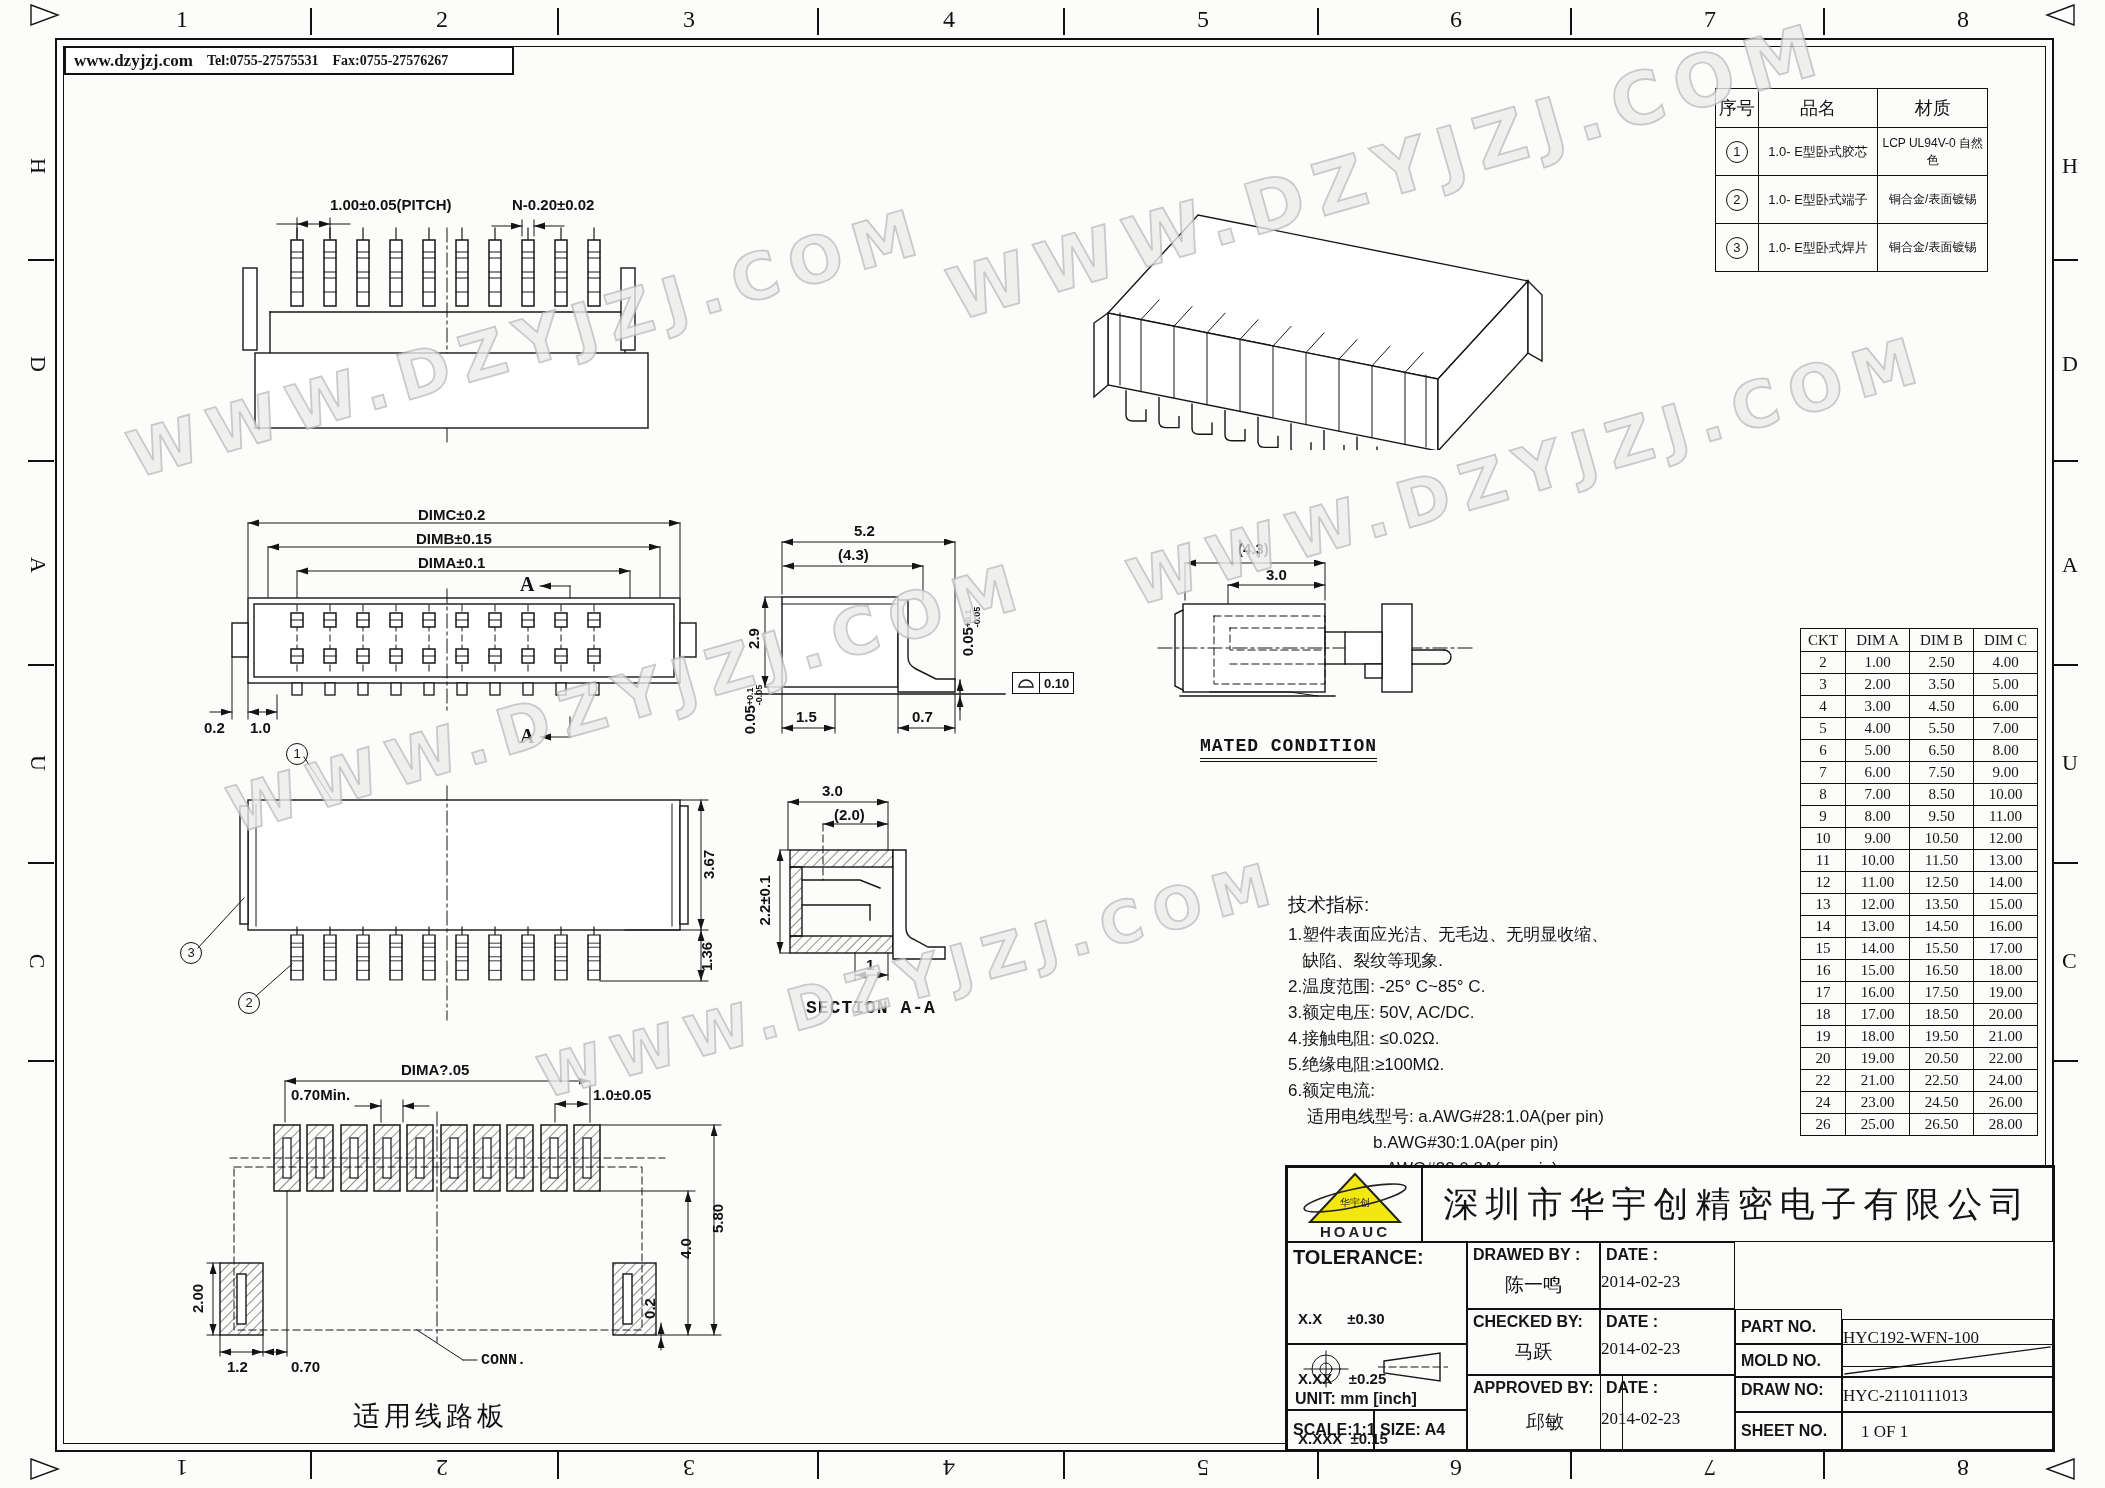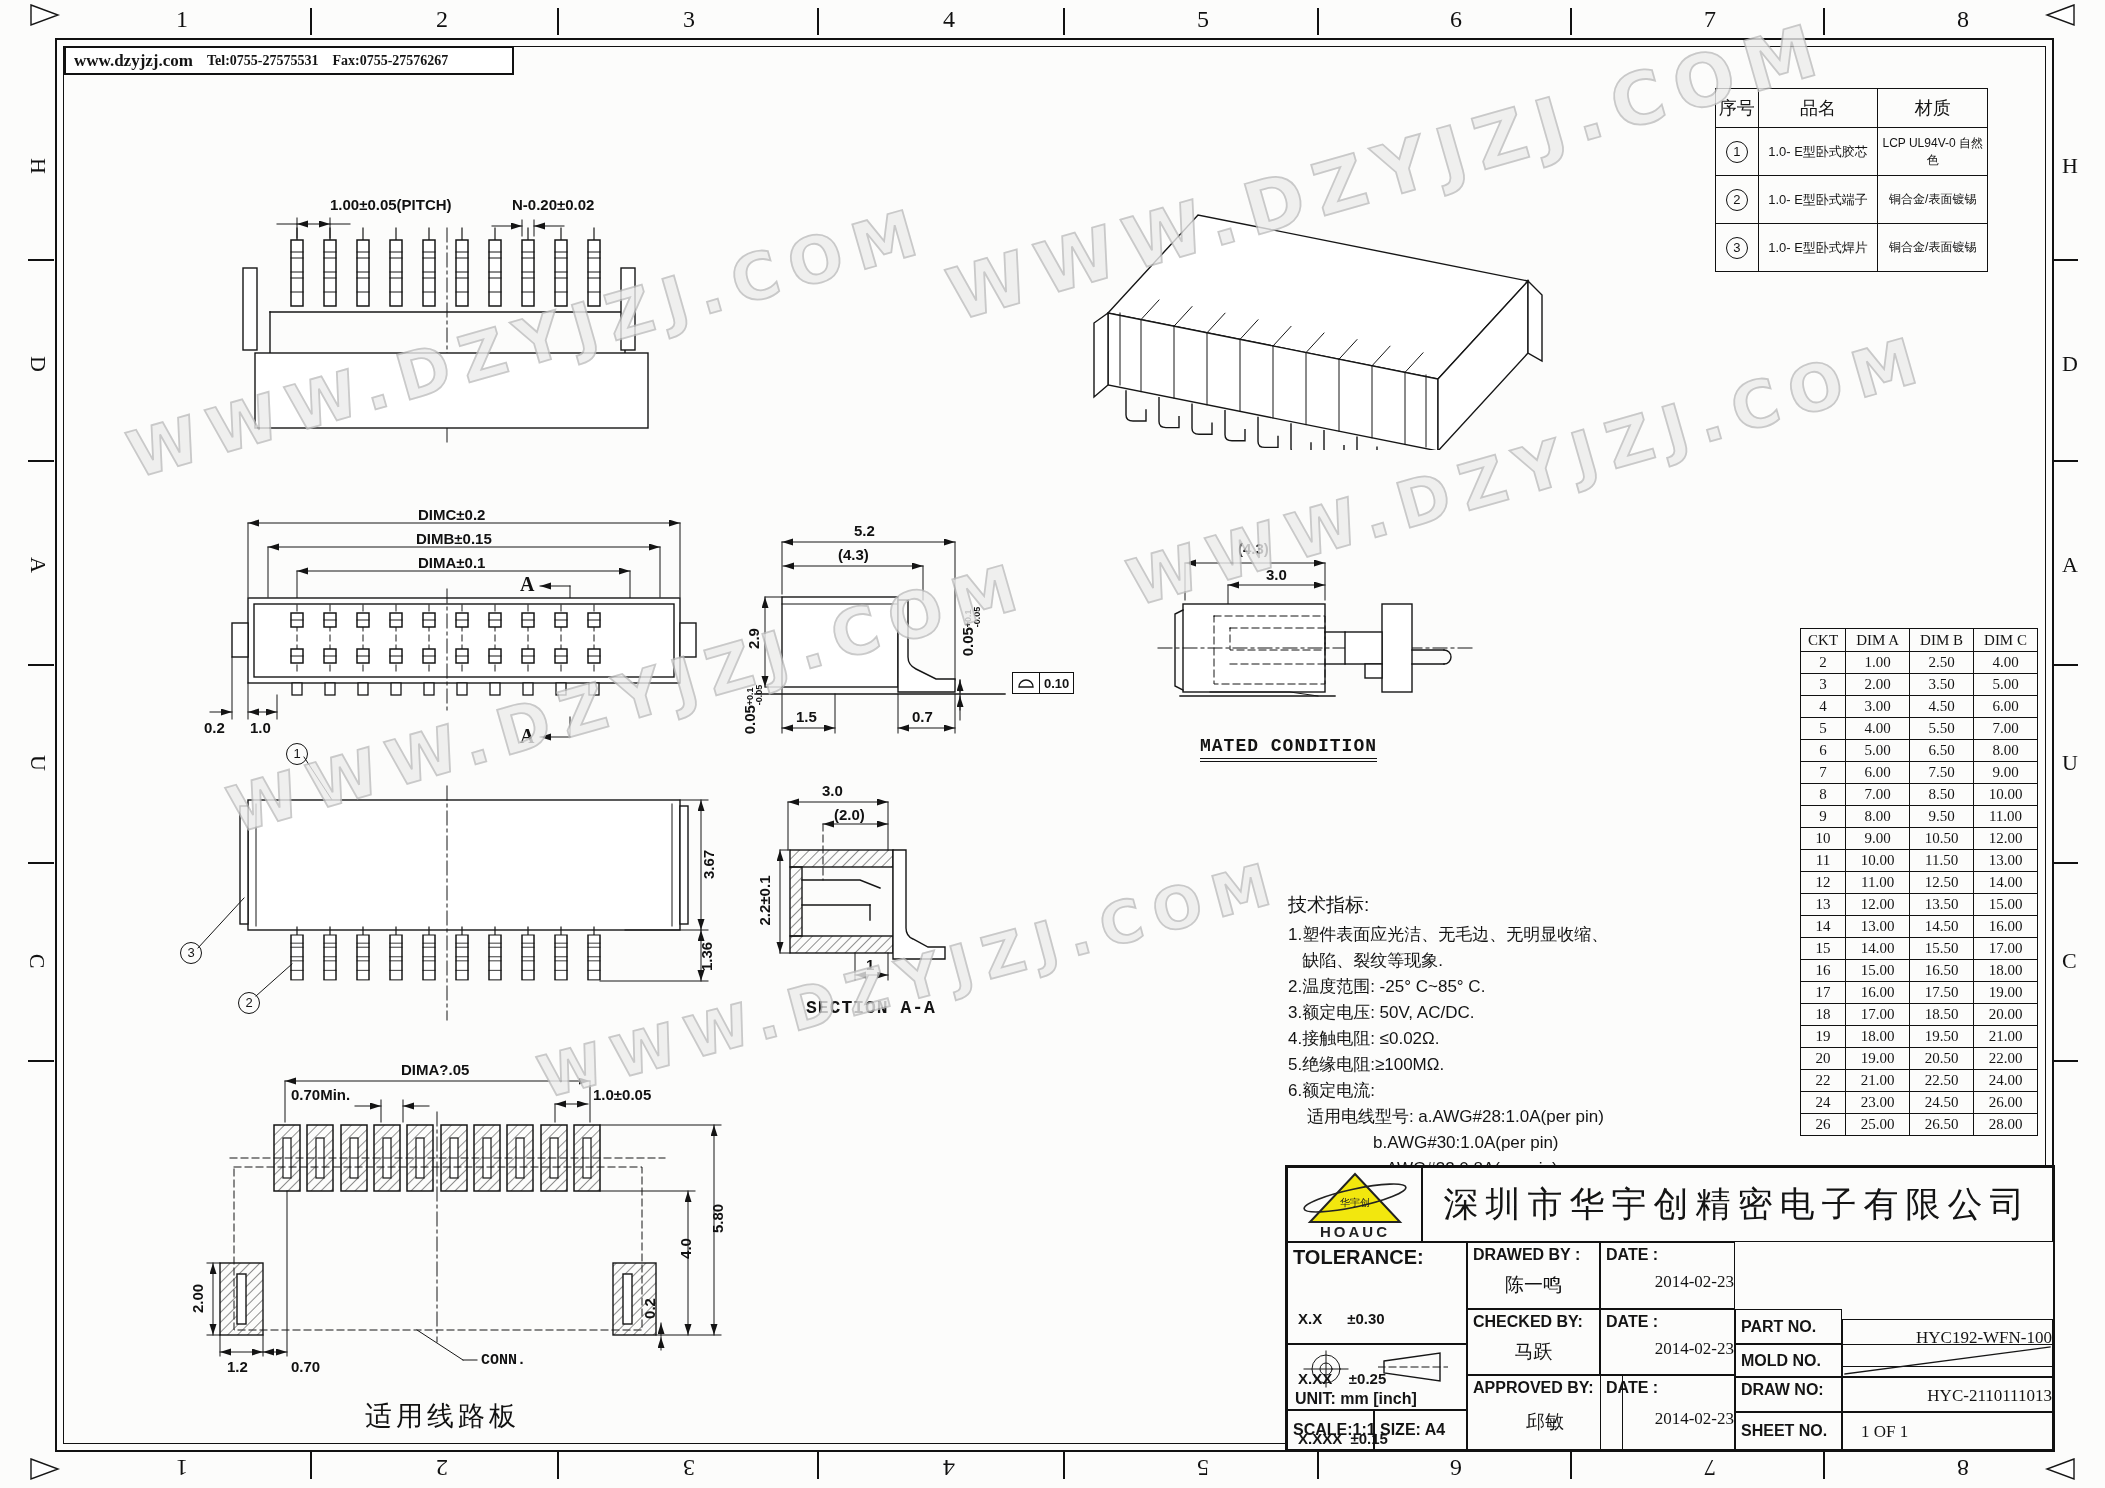--- a/index.html
+++ b/index.html
@@ -49,21 +49,21 @@
   #webbox{position:absolute;left:64px;top:46px;width:438px;height:25px;border:2px solid #111;
           background:#fff;z-index:5;display:flex;align-items:center;padding-left:8px;gap:14px;}
   #webbox .u{font-weight:700;font-size:17px;font-family:"Liberation Serif",serif;}
   #webbox .tf{font-weight:700;font-size:14px;font-family:"Liberation Serif",serif;}
   
   #tblock{position:absolute;left:1285px;top:1165px;width:766px;height:283px;border:2.5px solid #111;
           background:#fcfcfb;z-index:7;}
   .cell{position:absolute;border:1px solid #111;box-sizing:border-box;}
   .lbl{font-weight:700;font-size:16px;padding:3px 0 0 5px;}
   .val-cjk{font-size:19px;text-align:center;}
-  .val-ser{font-family:"Liberation Serif",serif;font-size:17px;text-align:right;}
+  .val-ser{font-family:"Liberation Serif",serif;font-size:17px;text-align:left;}
   #company{font-size:35px;letter-spacing:7px;display:flex;align-items:center;justify-content:center;}
   .flatbox{position:absolute;display:flex;border:1.5px solid #111;background:#fff;height:20px;z-index:4;}
   .flatbox span{display:flex;align-items:center;justify-content:center;font-size:13px;font-weight:700;padding:0 4px;}
   .flatbox .sep{border-left:1.5px solid #111;}
   .dubl{border-bottom:4px double #111;padding-bottom:2px;}
   .corner{position:absolute;z-index:3;}
 </style>
 </head>
 <body>
 
@@ -525,21 +525,21 @@
     <div class="d" style="left:206px;top:1px">DIMA?.05</div>
     <div class="d" style="left:96px;top:26px">0.70Min.</div>
     <div class="d" style="left:398px;top:26px">1.0±0.05</div>
     <div class="d r" style="left:508px;top:150px">5.80</div>
     <div class="d r" style="left:480px;top:180px">4.0</div>
     <div class="d r" style="left:444px;top:240px">0.2</div>
     <div class="d r" style="left:-12px;top:230px">2.00</div>
     <div class="d" style="left:32px;top:298px">1.2</div>
     <div class="d" style="left:96px;top:298px">0.70</div>
     <div class="d" style="left:286px;top:292px;font-family:'Liberation Mono',monospace">CONN.</div>
-    <div class="d" style="left:170px;top:338px;font-size:27px;font-weight:400;letter-spacing:4px">适用线路板</div>
+    <div class="d" style="left:158px;top:338px;font-size:27px;font-weight:400;letter-spacing:4px">适用线路板</div>
   </div>
 
   <table class="tb" id="parts-table">
     <thead>
         <tr>
           <th>序号</th>
           <th>品名</th>
           <th>材质</th>
         </tr>
       </thead>

